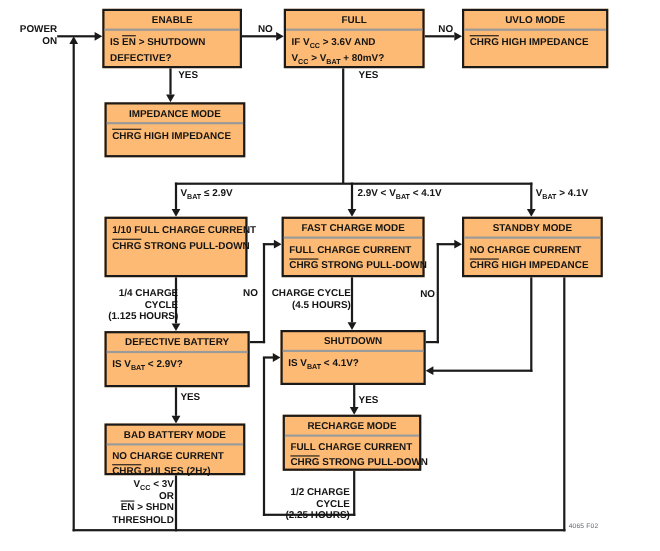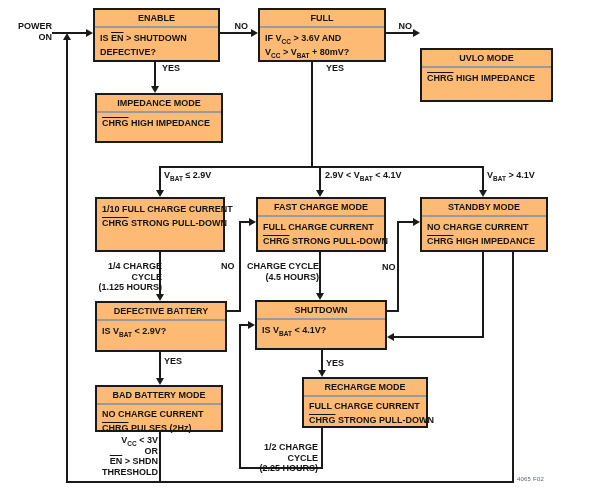--- a/index.html
+++ b/index.html
@@ -108,21 +108,21 @@
   </div>
 
   <div class="box" style="left:258px;top:8px;width:128px;height:54px;">
     <div class="box-title">FULL</div>
     <div class="box-body">
       <div class="box-line">IF V<sub>CC</sub> &gt; 3.6V AND</div>
       <div class="box-line">V<sub>CC</sub> &gt; V<sub>BAT</sub> + 80mV?</div>
     </div>
   </div>
 
-  <div class="box" style="left:420px;top:8px;width:133px;height:54px;margin-top:40px;">
+  <div class="box" style="left:420px;top:8px;width:133px;height:54px;">
     <div class="box-title">UVLO MODE</div>
     <div class="box-body">
       <div class="box-line"><span class="ov">CHRG</span> HIGH IMPEDANCE</div>
     </div>
   </div>
 
   <div class="box" style="left:95px;top:93px;width:128px;height:50px;">
     <div class="box-title">IMPEDANCE MODE</div>
     <div class="box-body">
       <div class="box-line"><span class="ov">CHRG</span> HIGH IMPEDANCE</div>
@@ -167,21 +167,21 @@
   </div>
 
   <div class="box" style="left:95px;top:385px;width:128px;height:47px;">
     <div class="box-title">BAD BATTERY MODE</div>
     <div class="box-body" style="padding-top:2px;">
       <div class="box-line">NO CHARGE CURRENT</div>
       <div class="box-line"><span class="ov">CHRG</span> PULSES (2Hz)</div>
     </div>
   </div>
 
-  <div class="box" style="left:257px;top:377px;width:126px;height:51px;margin-left:45px;">
+  <div class="box" style="left:257px;top:377px;width:126px;height:51px;">
     <div class="box-title">RECHARGE MODE</div>
     <div class="box-body" style="padding-top:2px;">
       <div class="box-line">FULL CHARGE CURRENT</div>
       <div class="box-line"><span class="ov">CHRG</span> STRONG PULL-DOWN</div>
     </div>
   </div>
 
   <div class="lbl center" style="left:8px;top:21px;width:44px;">POWER<br>ON</div>
   <div class="lbl center" style="left:224px;top:21px;width:24px;">NO</div>
   <div class="lbl center" style="left:388px;top:21px;width:24px;">NO</div>

